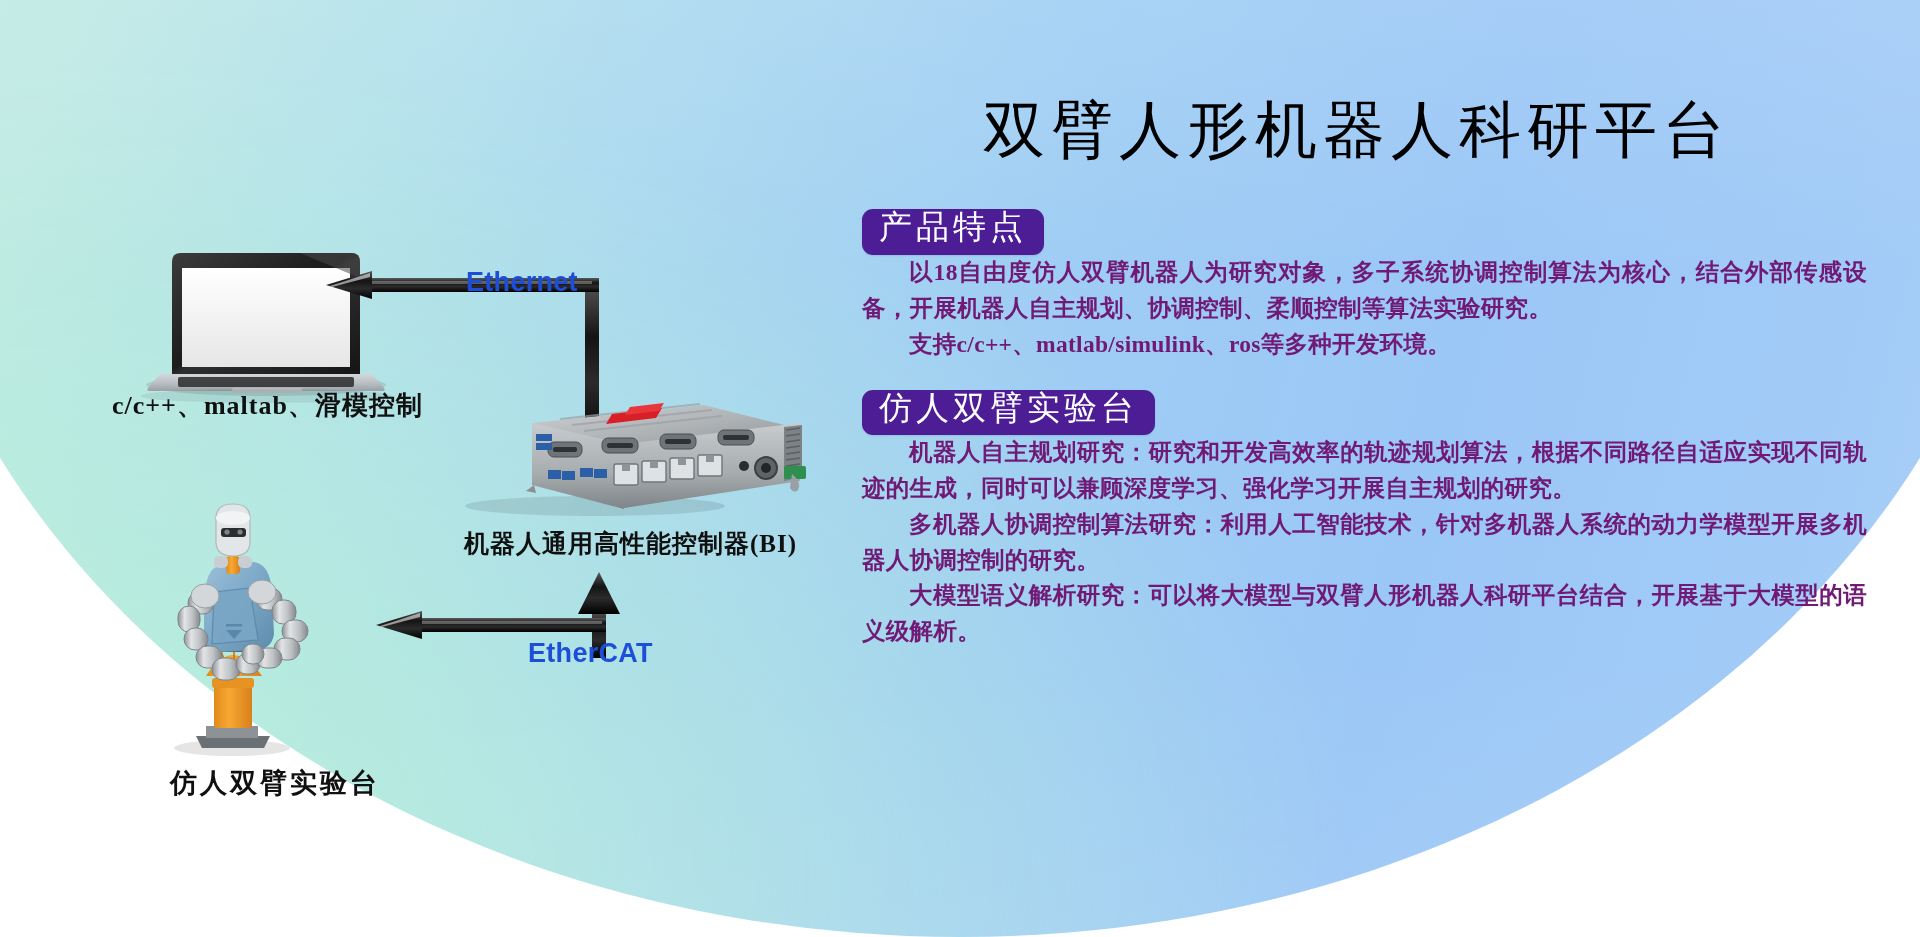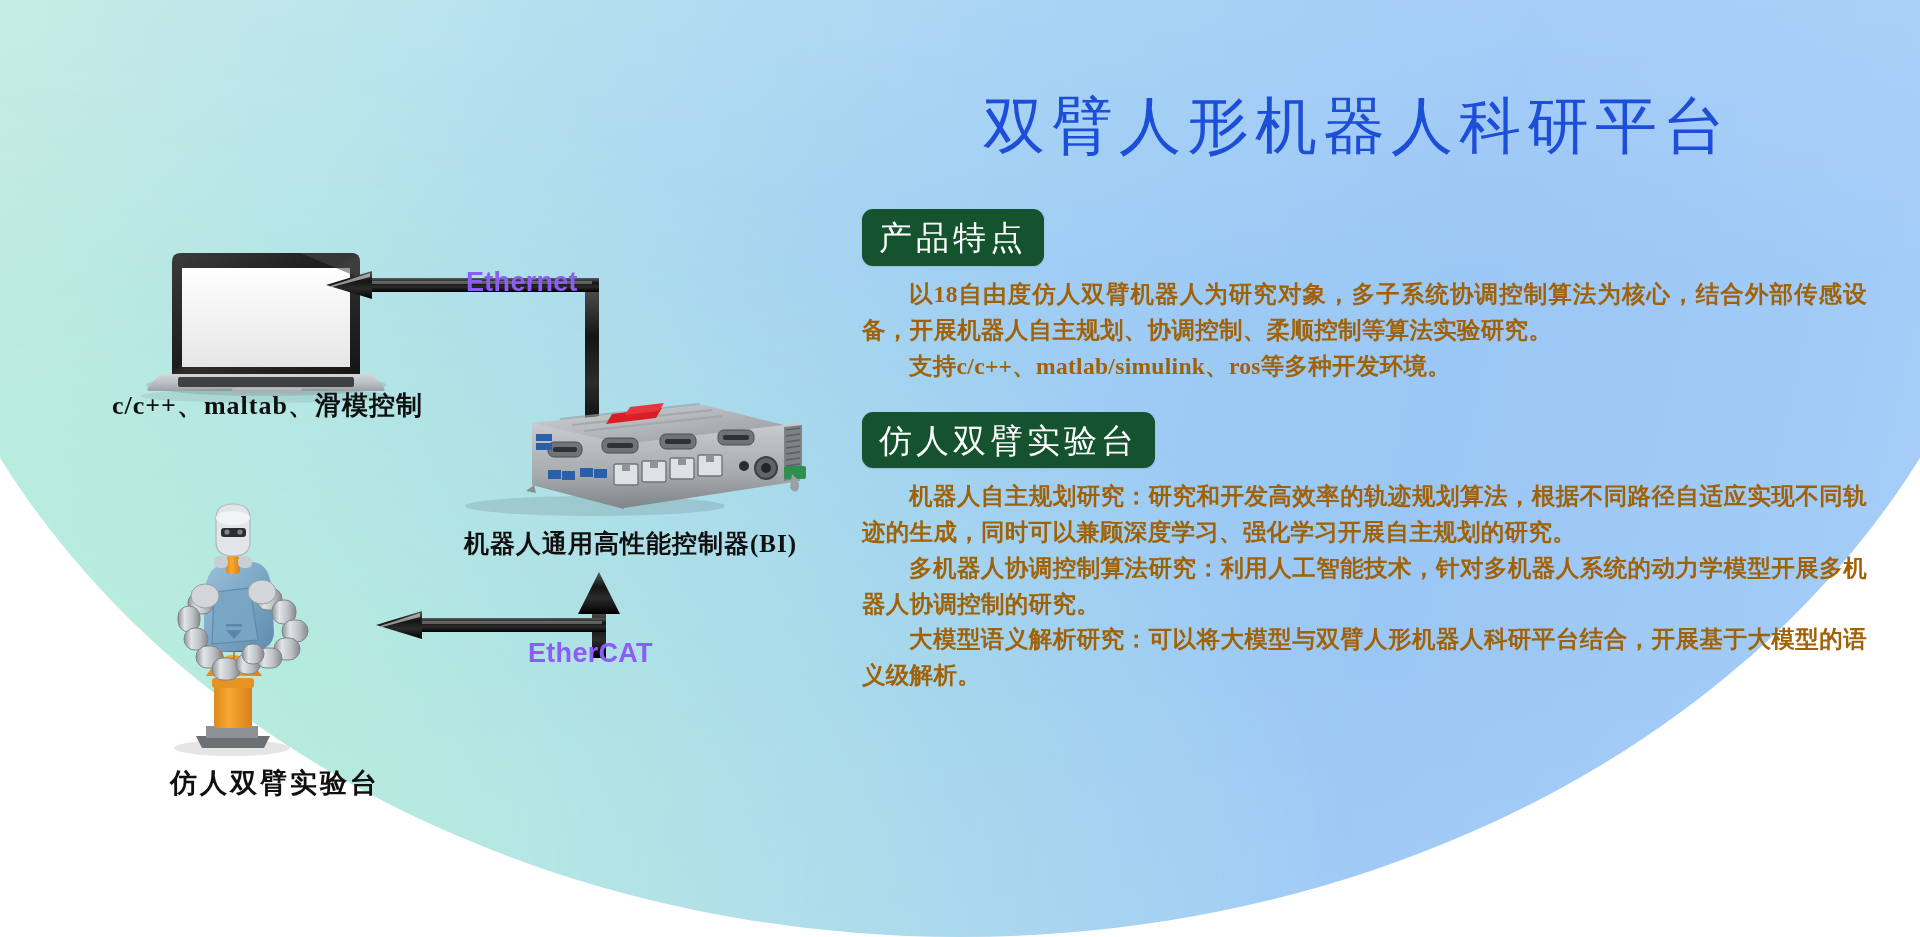--- a/index.html
+++ b/index.html
@@ -33,46 +33,45 @@
     pointer-events: none;
   }
 
   
   .right-col {
     position: absolute;
     left: 840px; top: 96px;
     width: 1040px;
   }
   .main-title {
-    font-family: Liberation Mono, monospace;
+    font-family: Liberation Serif, serif;
     font-size: 62px;
     letter-spacing: 6px;
-    color: #1d4ed8;
+    color: #000000;
     line-height: 1.12;
     white-space: nowrap;
     text-align: center;
     padding-right: 6px;
   }
   .badge {
     display: inline-block;
-    background: #14532d;
+    background: #4c1d95;
     color: #ffffff;
     font-family: "Liberation Serif", "DejaVu Serif", serif;
     font-size: 33px;
     letter-spacing: 4px;
-    padding: 11px 17px 8px 17px;
+    padding: 0 17px 8px 17px;
     border-radius: 11px;
     box-shadow: 0 1px 2px rgba(0,0,0,0.10);
     line-height: 1.15;
   }
   .sec-features { margin-top: 44px; margin-left: 22px; }
   .sec-directions { margin-top: 27px; margin-left: 22px; }
   .body-block {
-    margin-top: 11px;
-    color: #a16207;
+    color: #701a75;
     font-family: "Liberation Serif", "DejaVu Serif", serif;
     font-weight: bold;
     font-size: 23.5px;
     line-height: 1.52;
     letter-spacing: 0.3px;
     text-align: justify;
     width: 1005px;
   }
   .body-block p { text-indent: 2em; margin: 0; }
 
@@ -85,21 +84,21 @@
     font-family: "Liberation Serif", "DejaVu Serif", serif;
     font-weight: bold;
     white-space: nowrap;
   }
   .lbl-laptop { left: 112px; top: 388px; font-size: 26px; letter-spacing: 1px; }
   .lbl-ctrl   { left: 464px; top: 527px; font-size: 25px; letter-spacing: 1px; }
   .lbl-robot  { left: 170px; top: 765px; font-size: 27px; letter-spacing: 3px; }
 
   .link-label {
     position: absolute;
-    color: #8b5cf6;
+    color: #1d4ed8;
     font-family: "Liberation Sans", sans-serif;
     font-weight: bold;
     font-size: 27px;
     white-space: nowrap;
     letter-spacing: 0.3px;
   }
   .lbl-eth { left: 466px; top: 267px; }
   .lbl-ecat { left: 528px; top: 638px; }
 
   svg.overlay { position: absolute; left: 0; top: 0; width: 840px; height: 937px; overflow: visible; }

